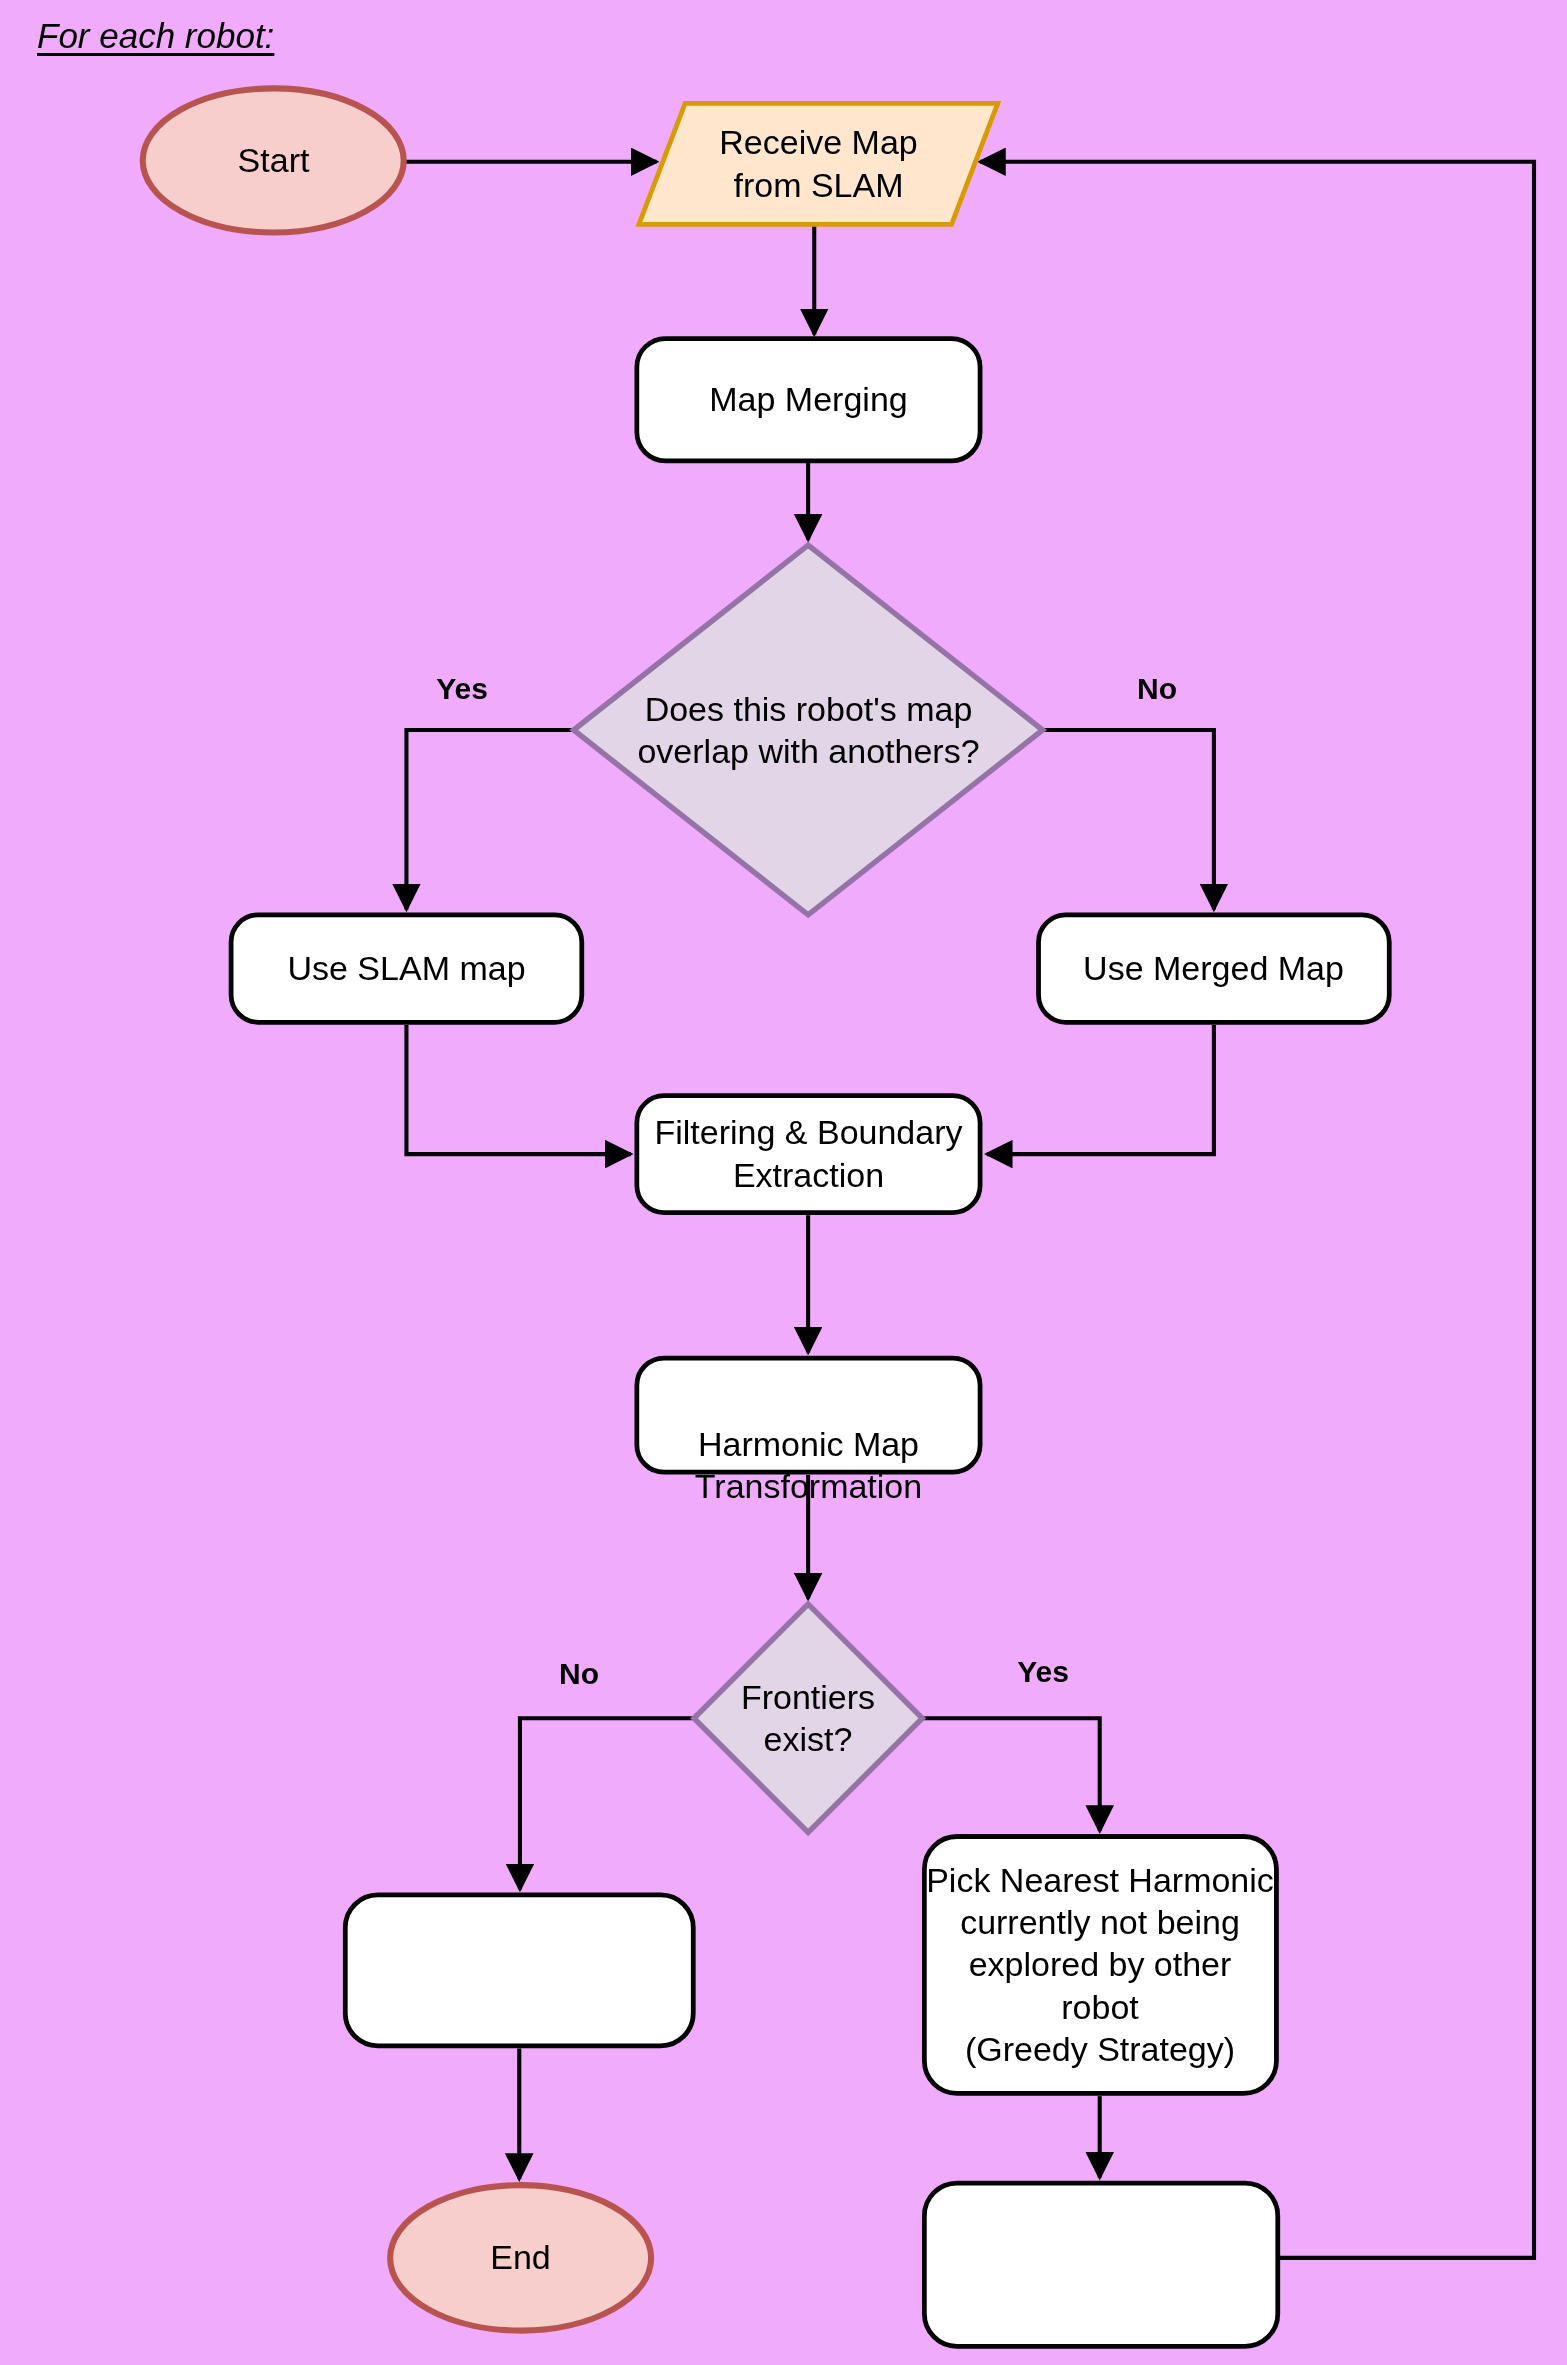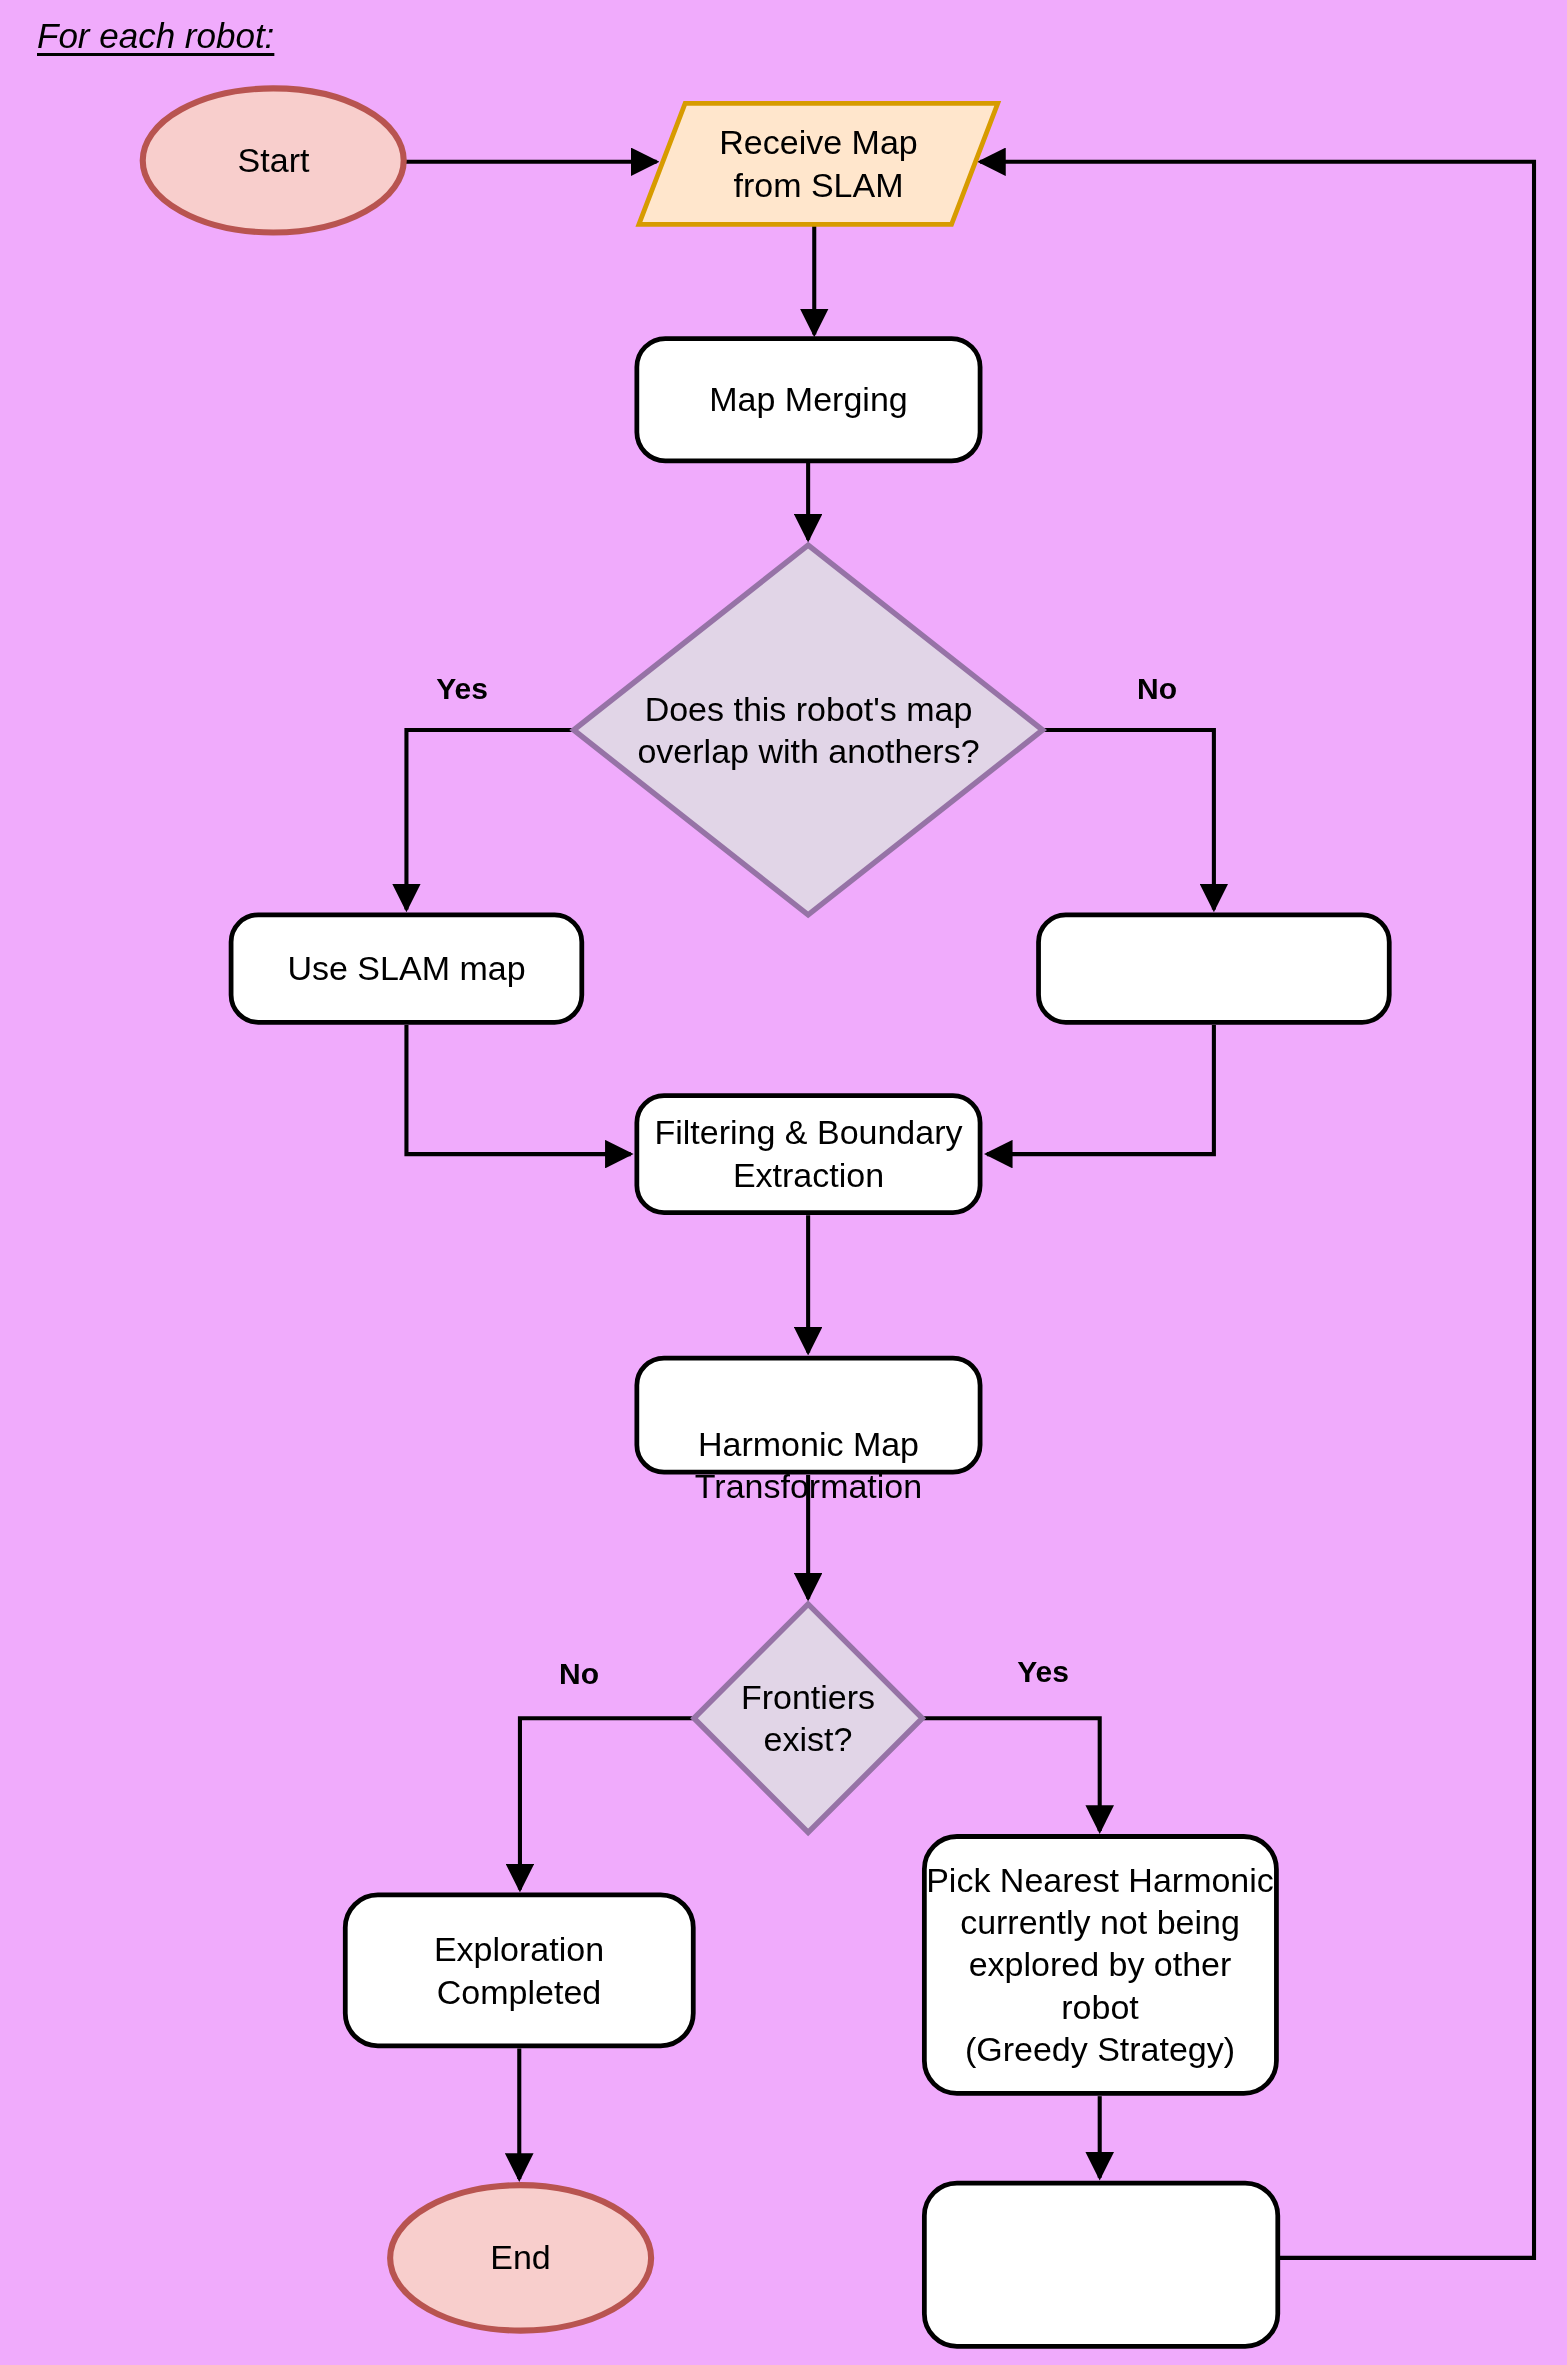--- a/index.html
+++ b/index.html
@@ -75,28 +75,27 @@
 
   <div class="title">For each robot:</div>
 
   <div class="lbl" style="left:143px; top:88px; width:261px; height:144px;">Start</div>
   <div class="lbl" style="left:637px; top:338px; width:343px; height:122px;">Map Merging</div>
   <div class="lbl" style="left:639px; top:103px; width:359px; height:121px;">Receive Map
 from SLAM</div>
   <div class="lbl" style="left:584px; top:545px; width:449px; height:370px;">Does this robot's map
 overlap with anothers?</div>
   <div class="lbl" style="left:231px; top:915px; width:351px; height:107px;">Use SLAM map</div>
+  <div class="lbl" style="left:1038px; top:915px; width:351px; height:107px;">Use Merged Map</div>
   <div class="lbl" style="left:637px; top:1095px; width:343px; height:117px;">Filtering &amp; Boundary
 Extraction</div>
   <div class="lbl" style="left:637px; top:1408px; width:343px; height:114px;">Harmonic Map
 Transformation</div>
   <div class="lbl" style="left:694px; top:1604px; width:228px; height:228px;">Frontiers
 exist?</div>
-  <div class="lbl" style="left:345px; top:1895px; width:348px; height:151px;">Exploration
-Completed</div>
   <div class="lbl" style="left:924px; top:1836px; width:352px; height:257px;">Pick Nearest Harmonic
 currently not being
 explored by other
 robot
 (Greedy Strategy)</div>
   <div class="lbl" style="left:390px; top:2185px; width:261px; height:145px;">End</div>
 
   <div class="edge-lbl" style="left:411px; top:668px; width:102px; height:41px;">Yes</div>
   <div class="edge-lbl" style="left:1106px; top:668px; width:102px; height:41px;">No</div>
   <div class="edge-lbl" style="left:528px; top:1653px; width:102px; height:41px;">No</div>

